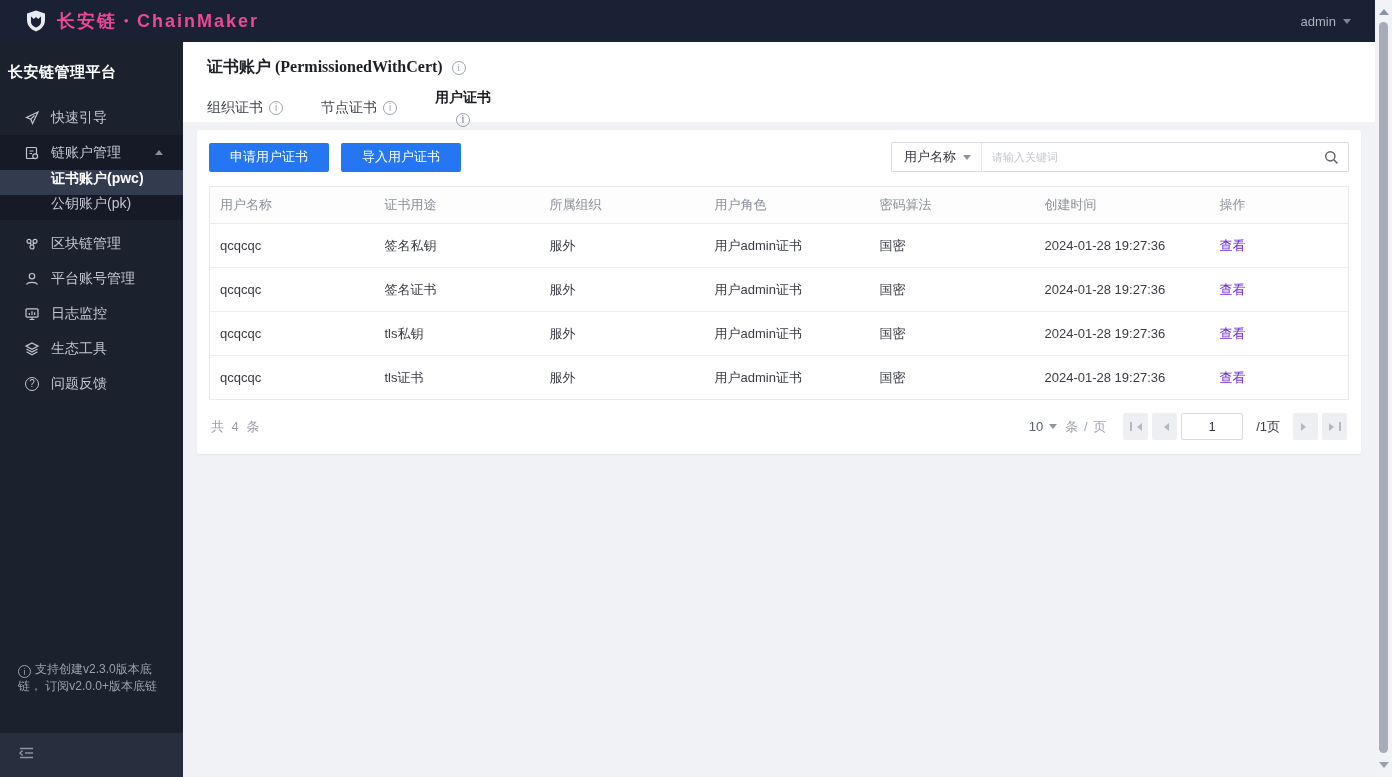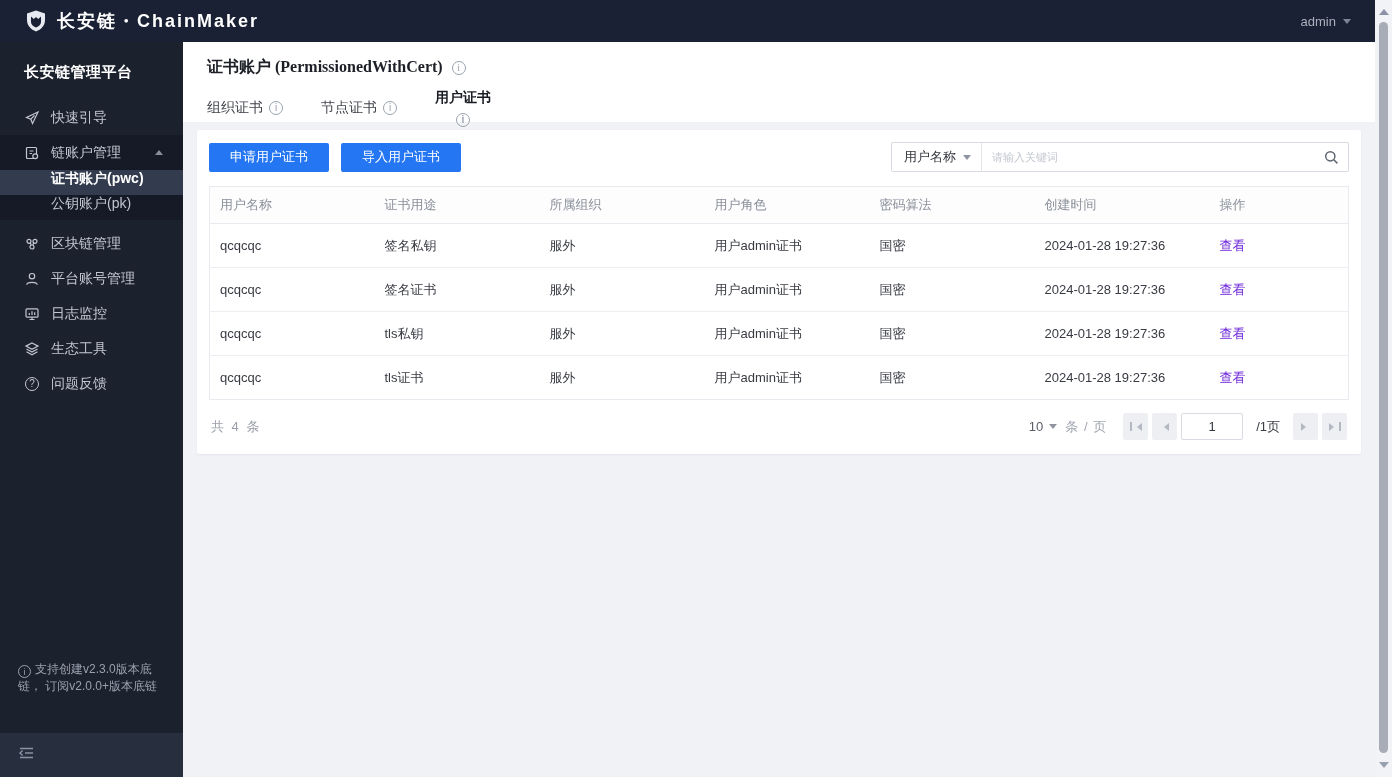--- a/index.html
+++ b/index.html
@@ -6,31 +6,31 @@
   html,body { width:1392px; height:777px; overflow:hidden;
     font-family:"Liberation Sans","DejaVu Sans",sans-serif; background:#f1f2f6; }
 
   .app { position:relative; width:1392px; height:777px; }
 
   
   .topbar { position:absolute; left:0; top:0; width:1375px; height:42px;
     background:#1a2134; display:flex; align-items:center; padding:0 24px; z-index:5; }
   .brand { display:flex; align-items:center; gap:9px; }
   .brand svg { display:block; }
-  .brand-text { color:#ffffff; font-size:18px; font-weight:bold; letter-spacing:2px; }
+  .brand-text { color:#ec4899; font-size:18px; font-weight:bold; letter-spacing:2px; }
   .topbar-right { margin-left:auto; display:flex; align-items:center; gap:7px; cursor:pointer; }
   .admin-name { color:#aab0bc; font-size:13px; }
   .caret-down { width:0; height:0; border:4px solid transparent; border-top:5px solid #7e8596; margin-top:4px; }
 
   
   .shell { position:absolute; top:42px; left:0; width:1375px; height:735px; display:flex; }
 
   
   .sidebar { width:183px; background:#1c212e; color:#c2c6d0; display:flex; flex-direction:column; flex-shrink:0; }
-  .platform-title { color:#fff; font-size:15px; font-weight:bold; padding:21px 0 18px 24px; letter-spacing:.5px; }
+  .platform-title { color:#fff; font-size:15px; font-weight:bold; padding:21px 0 18px 8px; letter-spacing:.5px; }
   .nav { flex:0 0 auto; }
   .nav-item { height:35px; display:flex; align-items:center; padding-left:24px; gap:11px;
     font-size:14px; cursor:pointer; }
   .nav-item .ni-icon { width:16px; height:16px; flex:0 0 16px; display:flex; align-items:center; justify-content:center; }
   .nav-group { background:#151a26; margin-bottom:6px; }
   .nav-group .group-head { position:relative; }
   .caret-up-sm { position:absolute; right:20px; width:0; height:0; border:4px solid transparent; border-bottom:5px solid #868d9c; margin-bottom:4px; }
   .sub-item { height:25px; display:flex; padding-left:51px; font-size:14px; cursor:pointer; }
   .sub-item.active { background:#333b4e; color:#fff; font-weight:bold; }
   .circle-glyph { display:inline-flex; width:14px; height:14px; border:1px solid currentColor; border-radius:50%;

